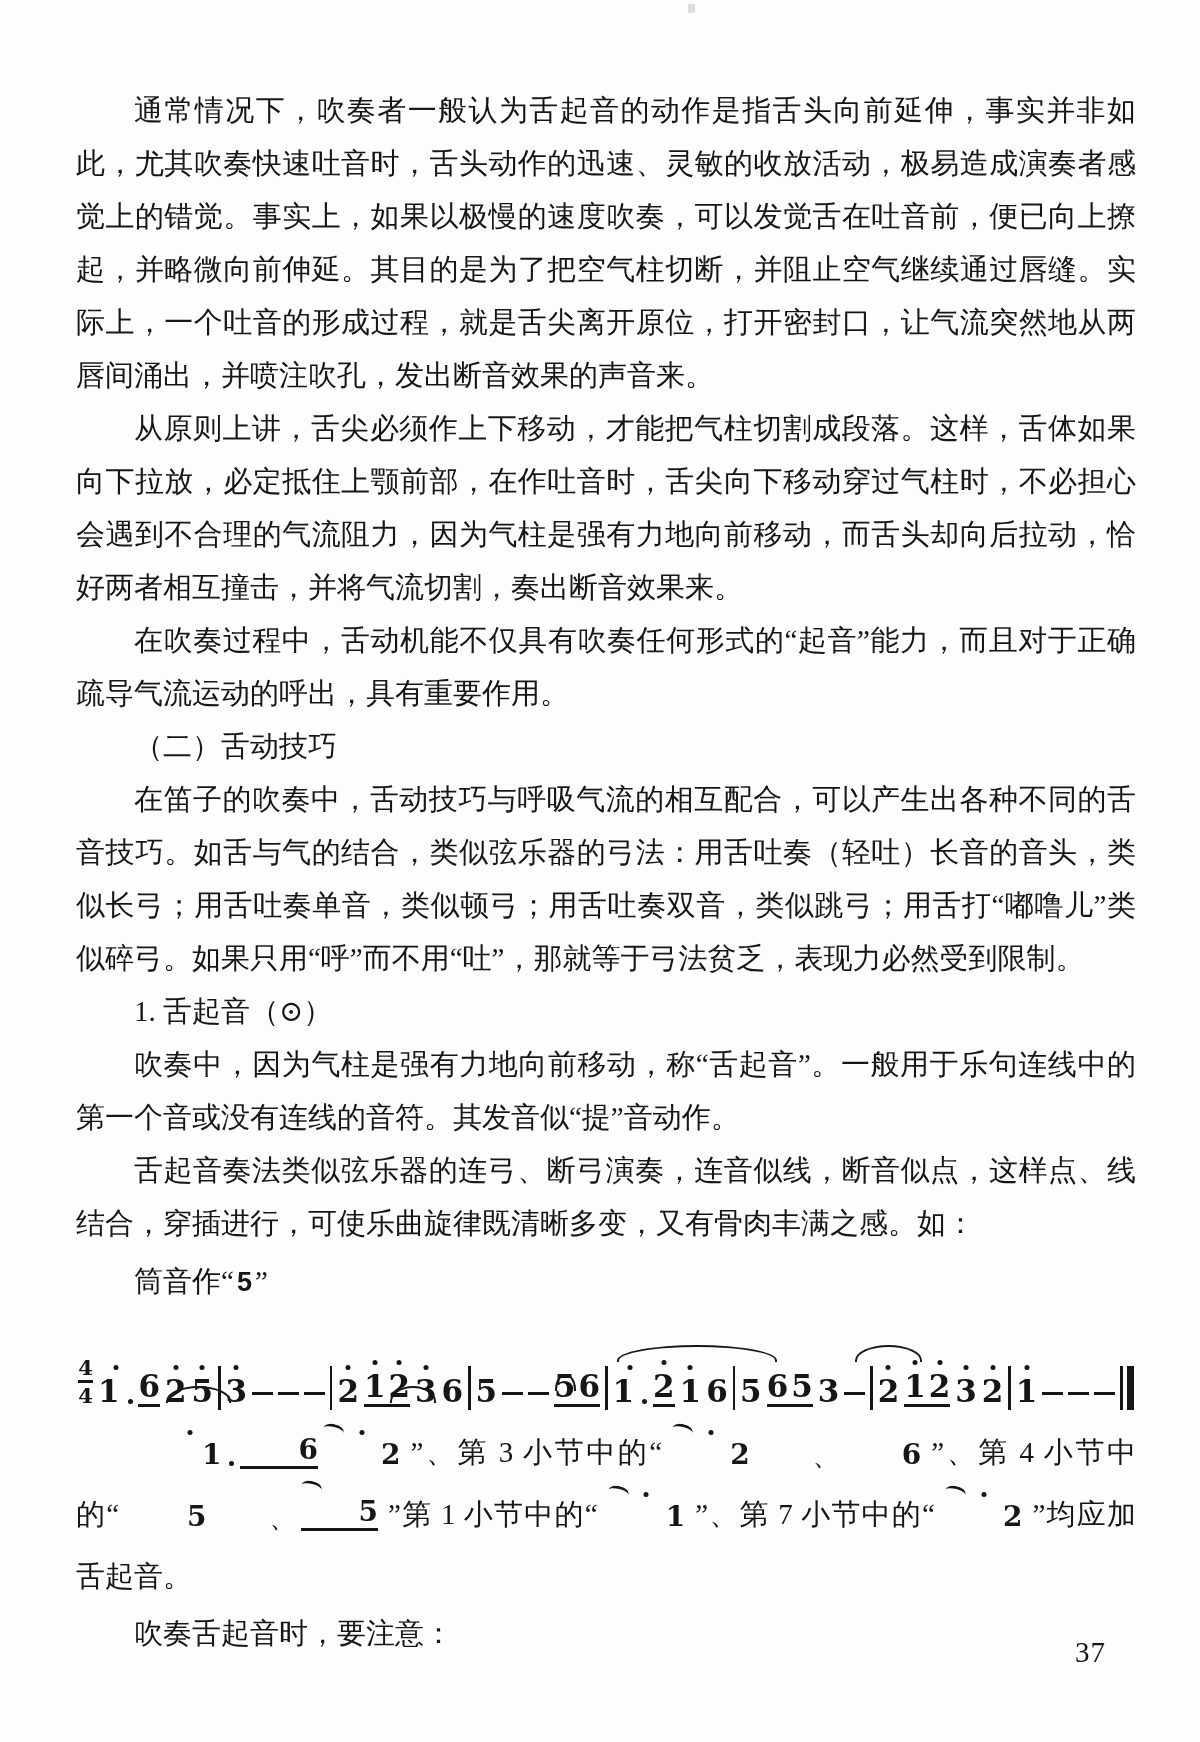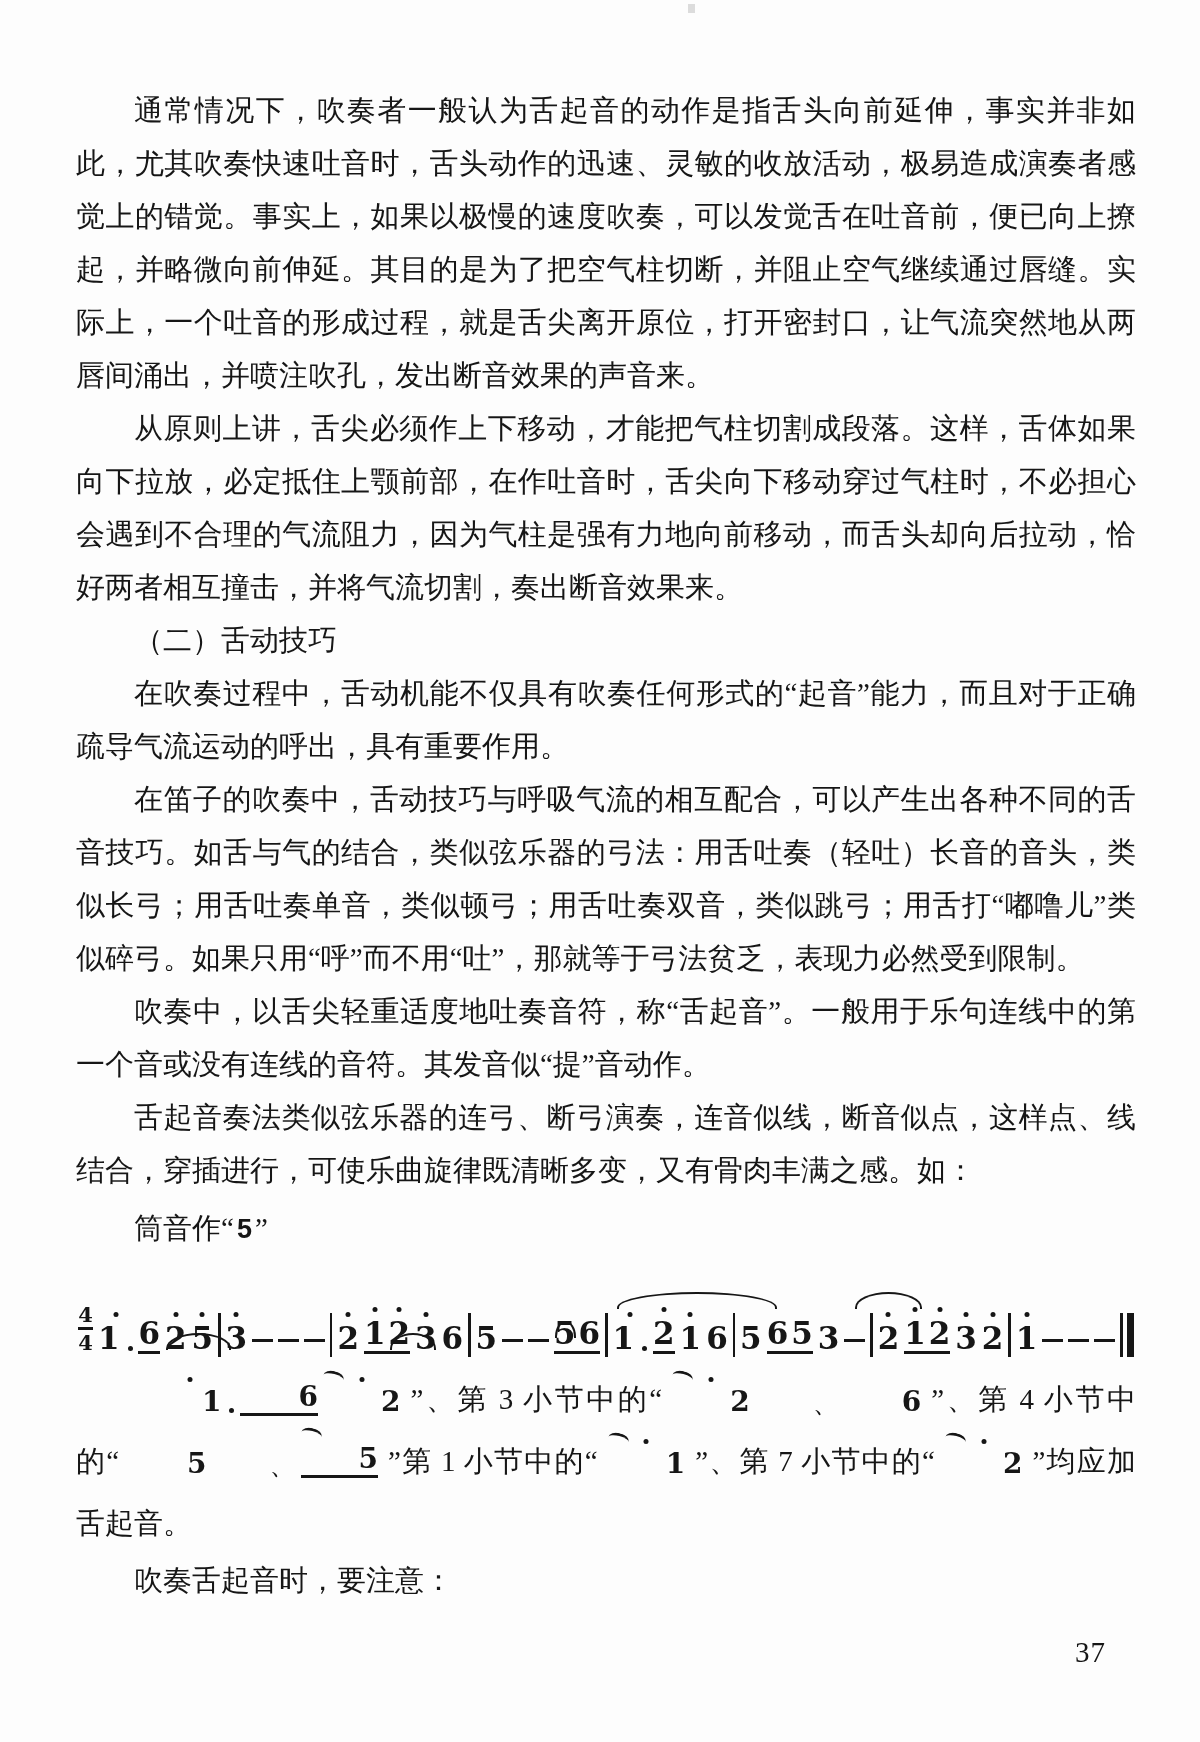--- a/index.html
+++ b/index.html
@@ -62,24 +62,25 @@
   .page-number{position:absolute;right:94px;top:1636px;font-size:29px;letter-spacing:1px;text-align:right;}
 </style>
 </head>
 <body>
 
 <div class="page">
   <div class="artifact"></div>
   <div class="content">
       <div class="para">通常情况下，吹奏者一般认为舌起音的动作是指舌头向前延伸，事实并非如此，尤其吹奏快速吐音时，舌头动作的迅速、灵敏的收放活动，极易造成演奏者感觉上的错觉。事实上，如果以极慢的速度吹奏，可以发觉舌在吐音前，便已向上撩起，并略微向前伸延。其目的是为了把空气柱切断，并阻止空气继续通过唇缝。实际上，一个吐音的形成过程，就是舌尖离开原位，打开密封口，让气流突然地从两唇间涌出，并喷注吹孔，发出断音效果的声音来。</div>
       <div class="para">从原则上讲，舌尖必须作上下移动，才能把气柱切割成段落。这样，舌体如果向下拉放，必定抵住上颚前部，在作吐音时，舌尖向下移动穿过气柱时，不必担心会遇到不合理的气流阻力，因为气柱是强有力地向前移动，而舌头却向后拉动，恰好两者相互撞击，并将气流切割，奏出断音效果来。</div>
+      <div class="para">在吹奏过程中，舌动机能不仅具有吹奏任何形式的“起音”能力，而且对于正确疏导气流运动的呼出，具有重要作用。</div>
       <div class="para">（二）舌动技巧</div>
-      <div class="para">在吹奏过程中，舌动机能不仅具有吹奏任何形式的“起音”能力，而且对于正确疏导气流运动的呼出，具有重要作用。</div>
       <div class="para">在笛子的吹奏中，舌动技巧与呼吸气流的相互配合，可以产生出各种不同的舌音技巧。如舌与气的结合，类似弦乐器的弓法：用舌吐奏（轻吐）长音的音头，类似长弓；用舌吐奏单音，类似顿弓；用舌吐奏双音，类似跳弓；用舌打“嘟噜儿”类似碎弓。如果只用“呼”而不用“吐”，那就等于弓法贫乏，表现力必然受到限制。</div>
-      <div class="para">吹奏中，以舌尖轻重适度地吐奏音符，称“舌起音”。一般用于乐句连线中的第一个音或没有连线的音符。其发音似“提”音动作。</div>
+      <div class="para">1. 舌起音（⊙）</div>
+      <div class="para">吹奏中，因为气柱是强有力地向前移动，称“舌起音”。一般用于乐句连线中的第一个音或没有连线的音符。其发音似“提”音动作。</div>
       <div class="para">舌起音奏法类似弦乐器的连弓、断弓演奏，连音似线，断音似点，这样点、线结合，穿插进行，可使乐曲旋律既清晰多变，又有骨肉丰满之感。如：</div>
       <div class="para mixed"><span>筒音作“</span><span class="num5">5</span><span>”</span></div>
       <div class="score">
         <span class="time">
           <span>4</span>
           <span class="frac"></span>
           <span>4</span>
         </span>
         <span class="note">
           <span class="num">1</span>

